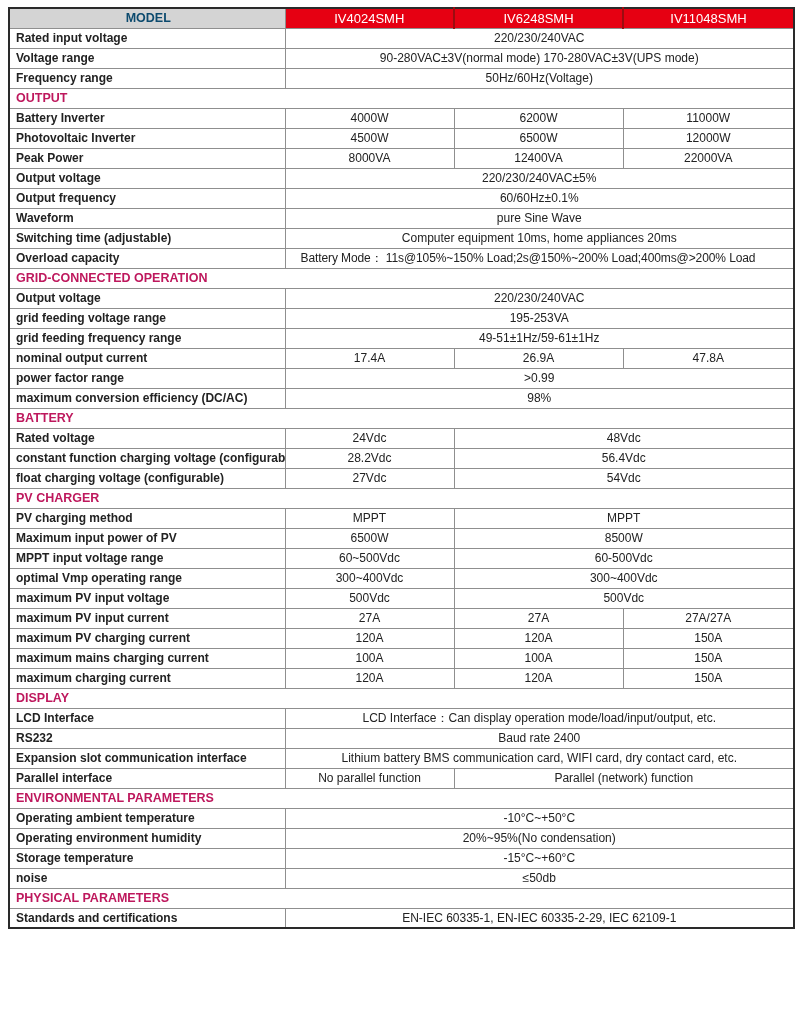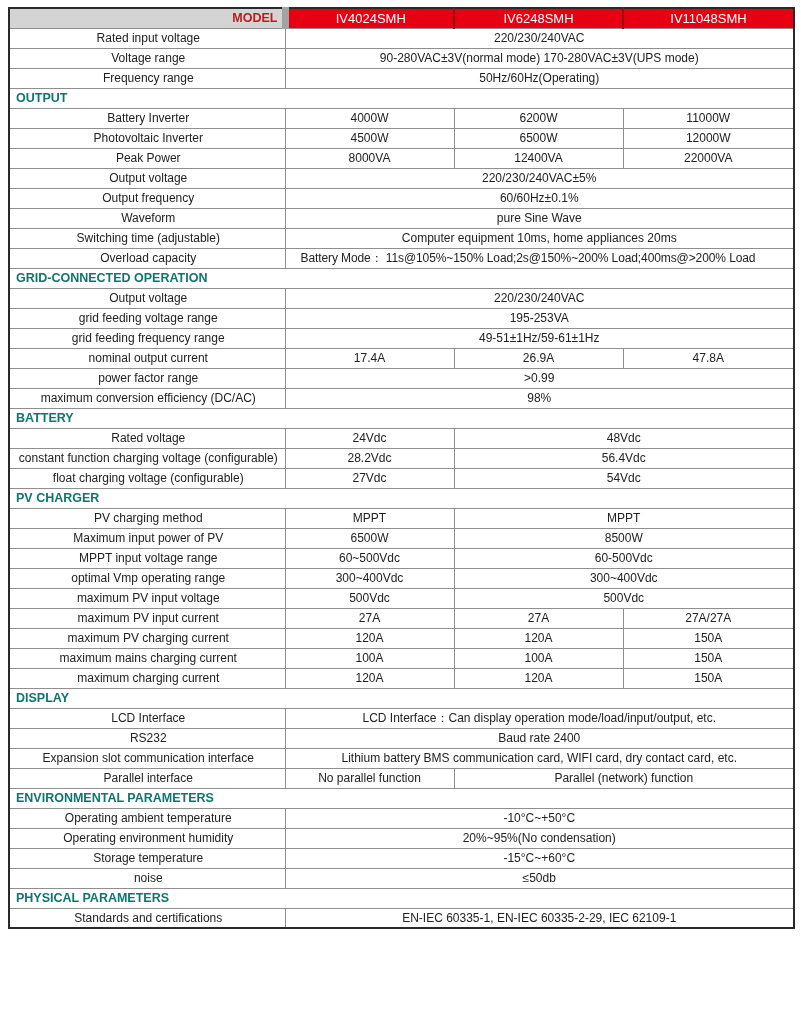--- a/index.html
+++ b/index.html
@@ -23,48 +23,49 @@
     height: 20px;
     font-size: 12px;
     color: #222222;
     padding: 0 4px;
     white-space: nowrap;
     overflow: hidden;
   }
   th.model-label-cell {
     background: #d4d4d4;
     font-weight: bold;
-    text-align: right;
+    text-align: center;
     padding-left: 6px;
-    color: #b91c1c;
+    color: #0c4a6e;
     font-size: 12.5px;
   }
   th.model-cell {
     background: #e60012;
     color: #ffffff;
     font-weight: normal;
     text-align: center;
     font-size: 13px;
     border-left: 2px solid #9b0c10;
     border-bottom-color: #8f8f8f;
     border-top-color: #2a2a2a;
   }
   th.model-cell.first {
-    border-left: 7px solid #a3a3a3;
+    border-left: 1px solid #a3a3a3;
   }
   td.section-cell {
     font-weight: bold;
     text-align: left;
     padding-left: 6px;
-    color: #0f766e;
+    color: #be185d;
     font-size: 12.5px;
   }
   td.label-cell {
-    text-align: center;
+    text-align: left;
     padding-left: 6px;
+    font-weight: bold;
   }
   td.value-cell {
     text-align: center;
   }
   td.value-cell.align-left {
     text-align: left;
     padding-left: 15px;
     letter-spacing: -0.1px;
   }
 </style>
@@ -91,21 +92,21 @@
         <tr>
           <td class="label-cell">Rated input voltage</td>
           <td colspan="3" class="value-cell">220/230/240VAC</td>
         </tr>
         <tr>
           <td class="label-cell">Voltage range</td>
           <td colspan="3" class="value-cell">90-280VAC±3V(normal mode)  170-280VAC±3V(UPS mode)</td>
         </tr>
         <tr>
           <td class="label-cell">Frequency range</td>
-          <td colspan="3" class="value-cell">50Hz/60Hz(Operating)</td>
+          <td colspan="3" class="value-cell">50Hz/60Hz(Voltage)</td>
         </tr>
         <tr>
           <td colspan="4" class="section-cell">OUTPUT</td>
         </tr>
         <tr>
           <td class="label-cell">Battery Inverter</td>
           <td colspan="1" class="value-cell">4000W</td>
           <td colspan="1" class="value-cell">6200W</td>
           <td colspan="1" class="value-cell">11000W</td>
         </tr>

